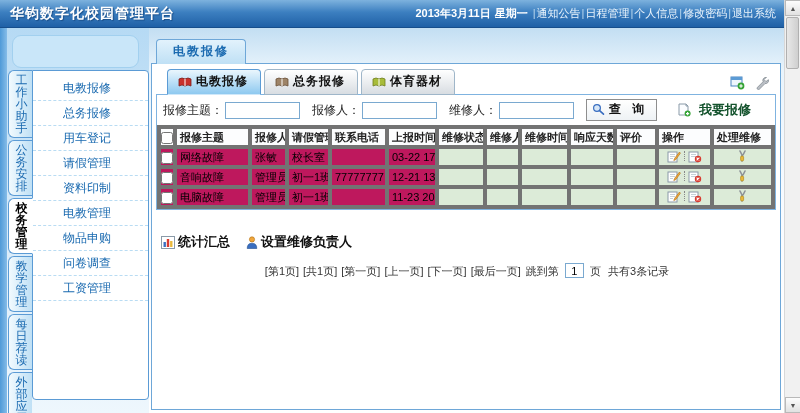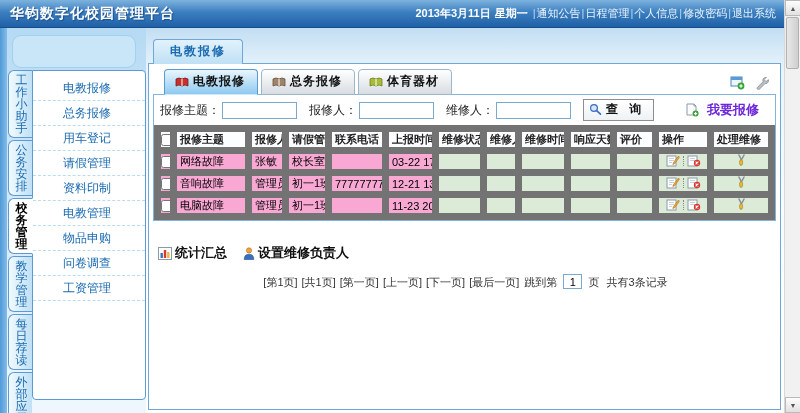--- a/index.html
+++ b/index.html
@@ -60,28 +60,28 @@
   .toolbar-icons { display:flex; gap:10px; align-items:center; padding-bottom:4px; }
   .toolbar-icons .icn { cursor:pointer; }
 
   .content-box { border:1px solid #7fb3e0; margin:0 1px; }
   .search-row { display:flex; align-items:center; padding:4px 6px; font-size:12px; color:#222; position:relative; }
   .search-row label { margin-right:2px; white-space:nowrap; }
   .search-row input[type=text] { width:75px; height:17px; border:1px solid #7aa9d0; margin-right:12px; font-size:11px; padding:0 2px; }
   .search-btn { display:inline-flex; align-items:center; gap:3px; border:1px solid #8e8e8e;
                 background:linear-gradient(to bottom,#ffffff,#eef2f5); padding:1px 8px 2px 5px;
                 font-size:12px; font-weight:bold; color:#111; cursor:pointer; letter-spacing:4px; }
-  .report-link { position:absolute; right:16px; top:6px; display:inline-flex; align-items:center; gap:7px;
-                 font-size:13px; font-weight:bold; color:#6d28d9; text-decoration:none; cursor:pointer; }
+  .report-link { position:absolute; right:24px; top:6px; display:inline-flex; align-items:center; gap:7px;
+                 font-size:13px; font-weight:bold; color:#14532d; text-decoration:none; cursor:pointer; }
 
   table.grid { width:100%; border-collapse:collapse; table-layout:fixed; font-size:11px; }
-  .grid th, .grid td { border:7px solid #737373; height:20px; padding:0 3px;
+  .grid th, .grid td { border:4px solid #737373; height:20px; padding:0 3px;
                        overflow:hidden; white-space:nowrap; text-align:left; }
   .grid th { background:#fcfdfe; font-weight:bold; color:#222; }
-  .grid td.pink { background:#f9a8d4; }
+  .grid td.pink { background:#be185d; }
   .grid td.green { background:#dcebd8; }
   .grid td.ctr, .grid th.ctr { text-align:center; padding:0; }
   .grid input[type=checkbox] { width:12px; height:12px; vertical-align:middle; }
   .opswrap { display:inline-flex; align-items:center; gap:3px; }
   .vdiv { display:inline-block; width:0; height:10px; border-left:1px dotted #888; }
   .iconbtn { display:inline-flex; cursor:pointer; }
 
   .footer-links { display:flex; gap:16px; align-items:center; padding:23px 2px 0 6px;
                   font-size:13px; font-weight:bold; color:#111; }
   .footer-links a { display:inline-flex; align-items:center; gap:3px; color:#111; text-decoration:none; cursor:pointer; }

